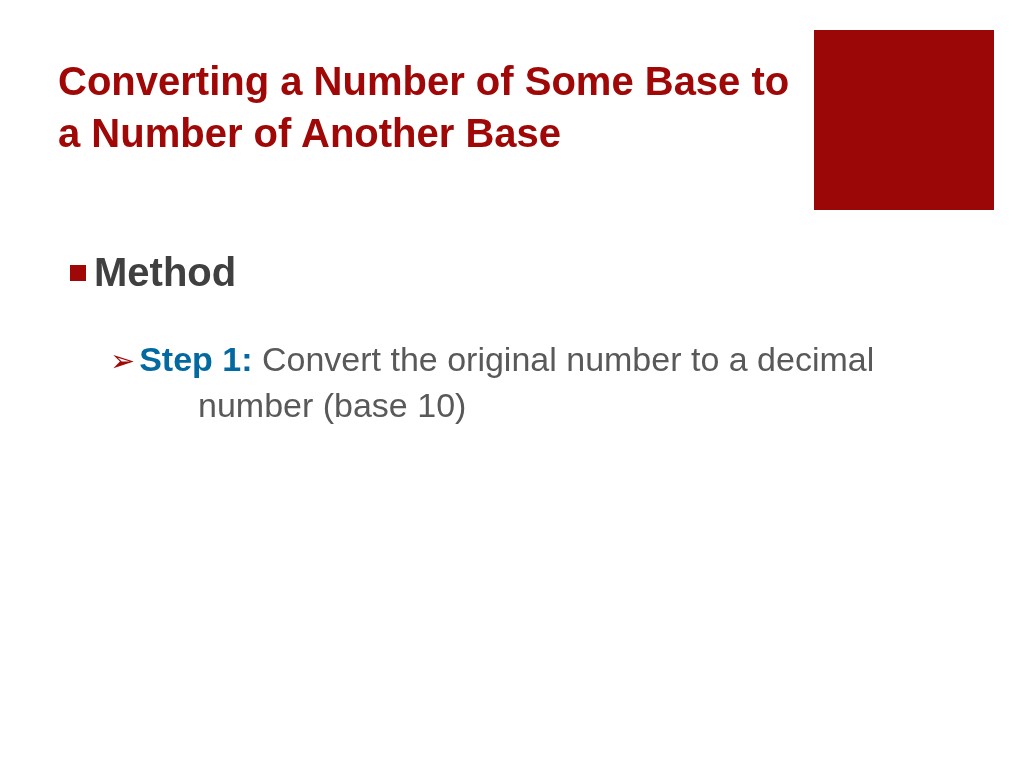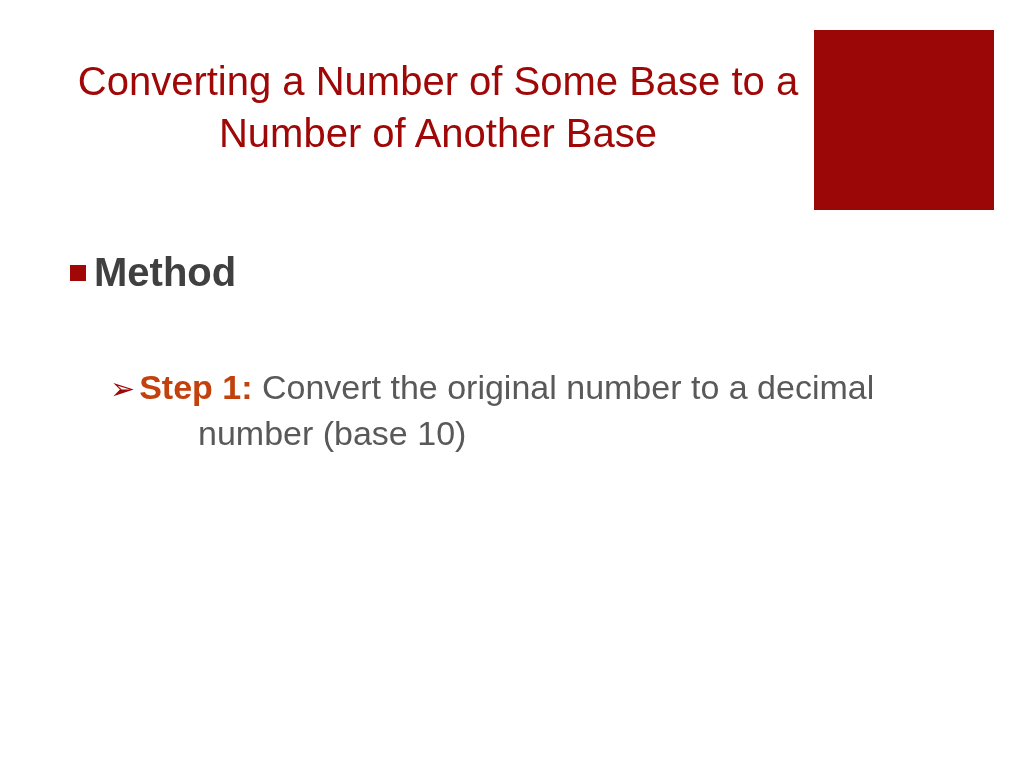--- a/index.html
+++ b/index.html
@@ -22,35 +22,34 @@
       width: 180px;
       height: 180px;
       background: #9b0707;
     }
     .title {
       position: absolute;
       top: 55px;
       left: 58px;
       color: #a00808;
       font-size: 40px;
-      font-weight: normal;
+      font-weight: bold;
       line-height: 1.3;
       max-width: 760px;
-      text-align: center;
     }
     .content {
       position: absolute;
       top: 250px;
       left: 70px;
       right: 70px;
     }
     .method-line {
       display: flex;
       align-items: center;
-      margin-bottom: 70px;
+      margin-bottom: 42px;
     }
     .bullet-square {
       width: 16px;
       height: 16px;
       background: #a00808;
       margin-right: 8px;
       flex-shrink: 0;
     }
     .method-text {
       color: #404040;
@@ -66,21 +65,21 @@
       padding-left: 88px;
       text-indent: -88px;
     }
     .arrow-bullet {
       color: #a00808;
       font-size: 30px;
       margin-right: 4px;
     }
     .step-label {
       font-weight: bold;
-      color: #c2410c;
+      color: #0369a1;
     }
     .step-body {
       font-weight: normal;
       color: #595959;
     }
   </style>
 </head>
 <body>
 
 <div class="decor-square"></div>

